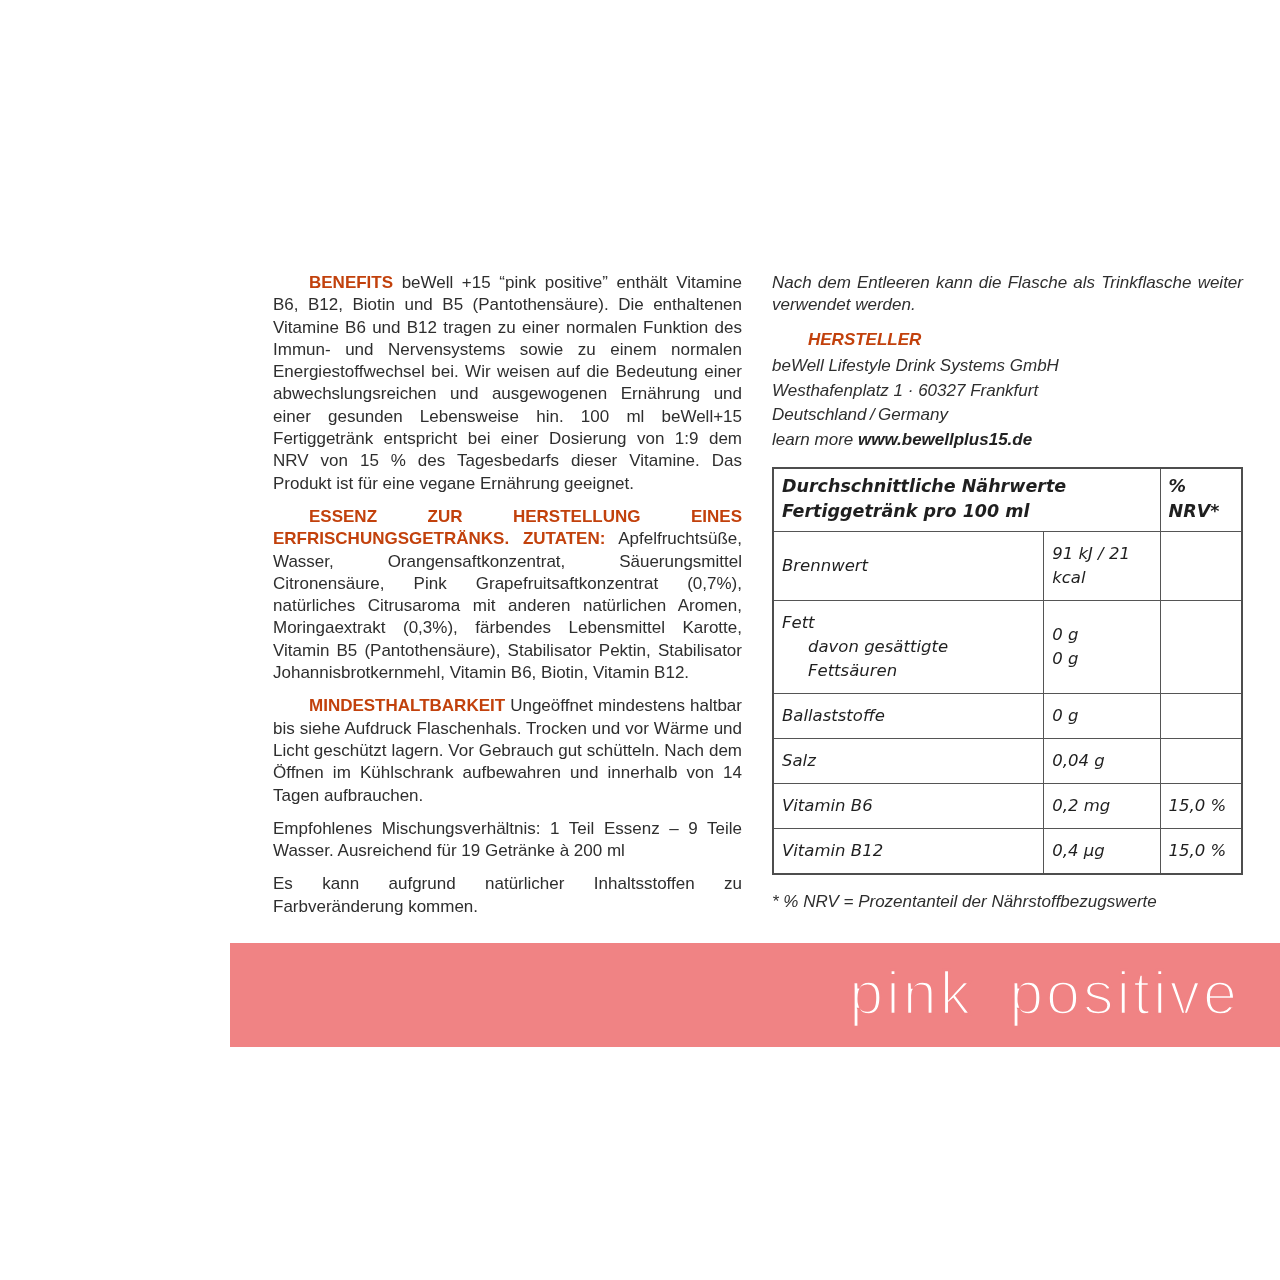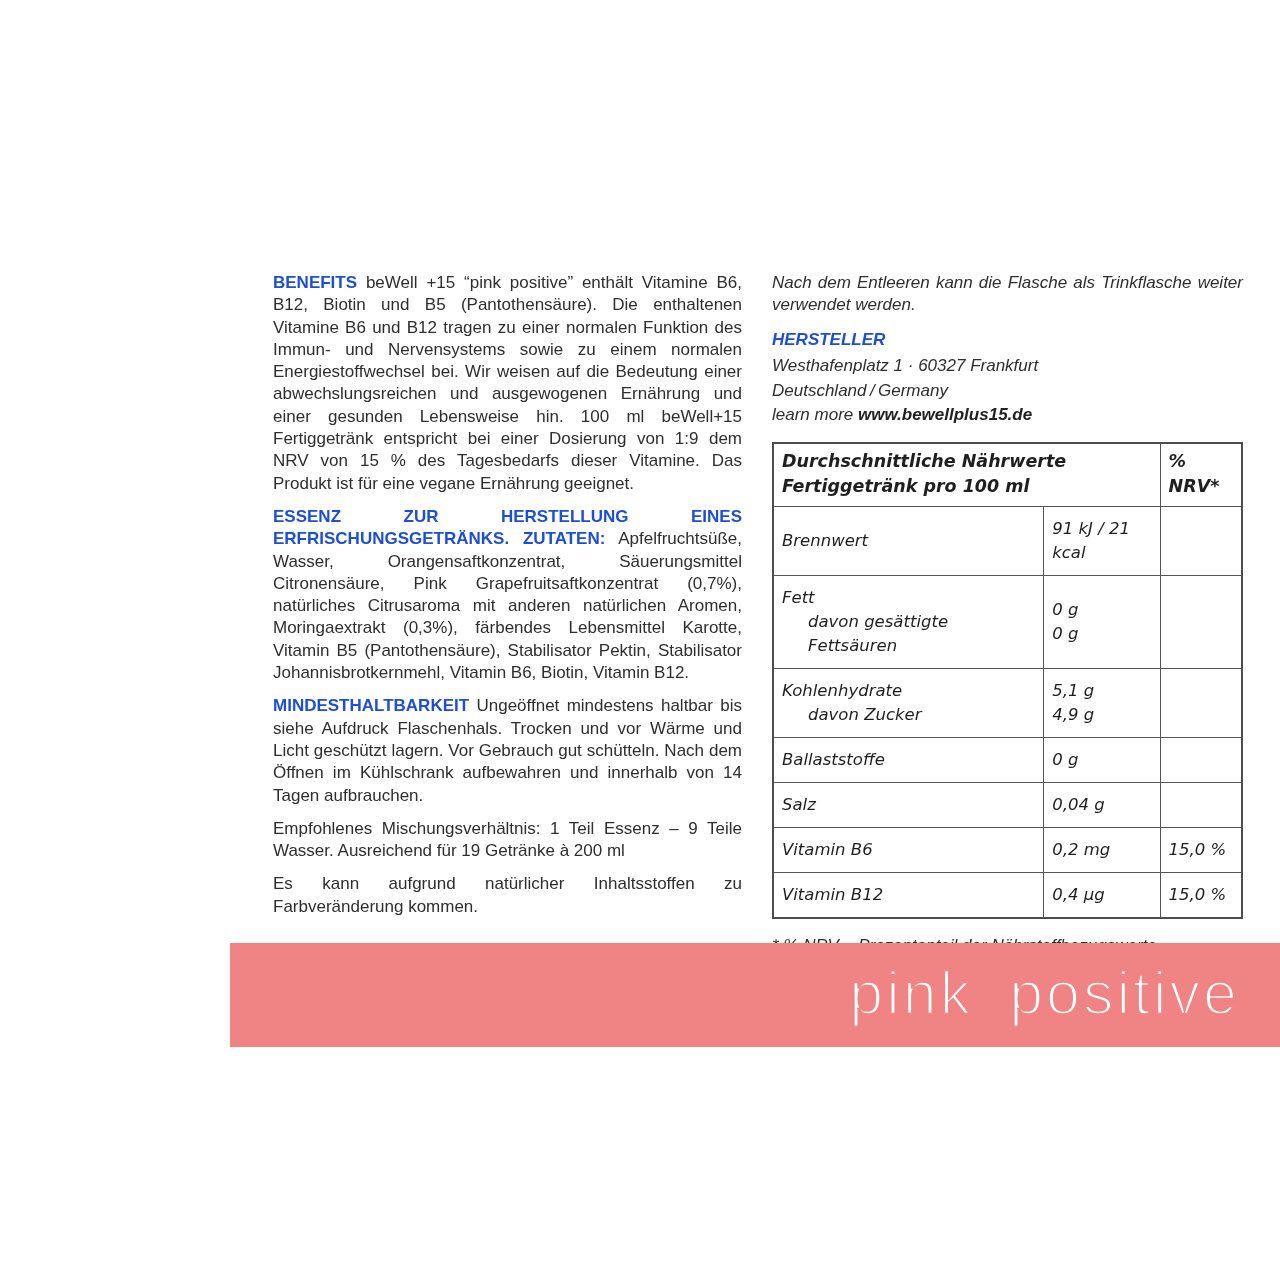--- a/index.html
+++ b/index.html
@@ -14,21 +14,21 @@
   }
   .col { position: absolute; top: 272px; }
   .col-left  { left: 273px; width: 469px; }
   .col-right { left: 772px; width: 471px; font-style: italic; }
   .col p {
     margin: 0 0 11px 0;
     font-size: 17px;
     line-height: 22.3px;
     text-align: justify;
   }
-  .accent { color: #1d4ed8; font-weight: bold; }
+  .accent { color: #c2410c; font-weight: bold; margin-left: 36px; }
   .hersteller { margin-top: 10px; font-size: 17px; line-height: 24.6px; }
   .hersteller .h-heading { margin-bottom: 2px; }
   .hersteller b { color: #222; }
 
   table.nutrition {
     border-collapse: collapse;
     width: 471px;
     margin-top: 14px;
     font-family: "DejaVu Sans", sans-serif;
     font-size: 16.5px;
@@ -93,20 +93,21 @@
     <p>Empfohlenes Mischungsverhältnis: 1 Teil Essenz – 9 Teile Wasser. Ausreichend für 19 Getränke à 200 ml</p>
 
     <p>Es kann aufgrund natürlicher Inhaltsstoffen zu Farbveränderung kommen.</p>
   </div>
 
   <div class="col col-right">
     <p>Nach dem Entleeren kann die Flasche als Trinkflasche weiter verwendet werden.</p>
 
     <div class="hersteller">
       <div class="accent h-heading">HERSTELLER</div>
+      <div>beWell Lifestyle Drink Systems GmbH</div>
       <div>Westhafenplatz 1 · 60327 Frankfurt</div>
       <div>Deutschland / Germany</div>
       <div><span>learn more</span> <b>www.bewellplus15.de</b></div>
     </div>
 
     <table class="nutrition">
       <colgroup>
           <col style="width:272px">
           <col style="width:117px">
           <col style="width:82px">
@@ -129,31 +130,20 @@
         <td class="nrv"></td>
       </tr>
       <tr>
         <td class="lbl">
               <div>Fett</div>
               <div class="sub">davon gesättigte Fettsäuren</div>
             </td>
         <td class="val">
               <div>0 g</div>
               <div>0 g</div>
-            </td>
-        <td class="nrv"></td>
-      </tr>
-      <tr>
-        <td class="lbl">
-              <div>Kohlenhydrate</div>
-              <div class="sub">davon Zucker</div>
-            </td>
-        <td class="val">
-              <div>5,1 g</div>
-              <div>4,9 g</div>
             </td>
         <td class="nrv"></td>
       </tr>
       <tr>
         <td class="lbl">
               <div>Ballaststoffe</div>
             </td>
         <td class="val">
               <div>0 g</div>
             </td>

